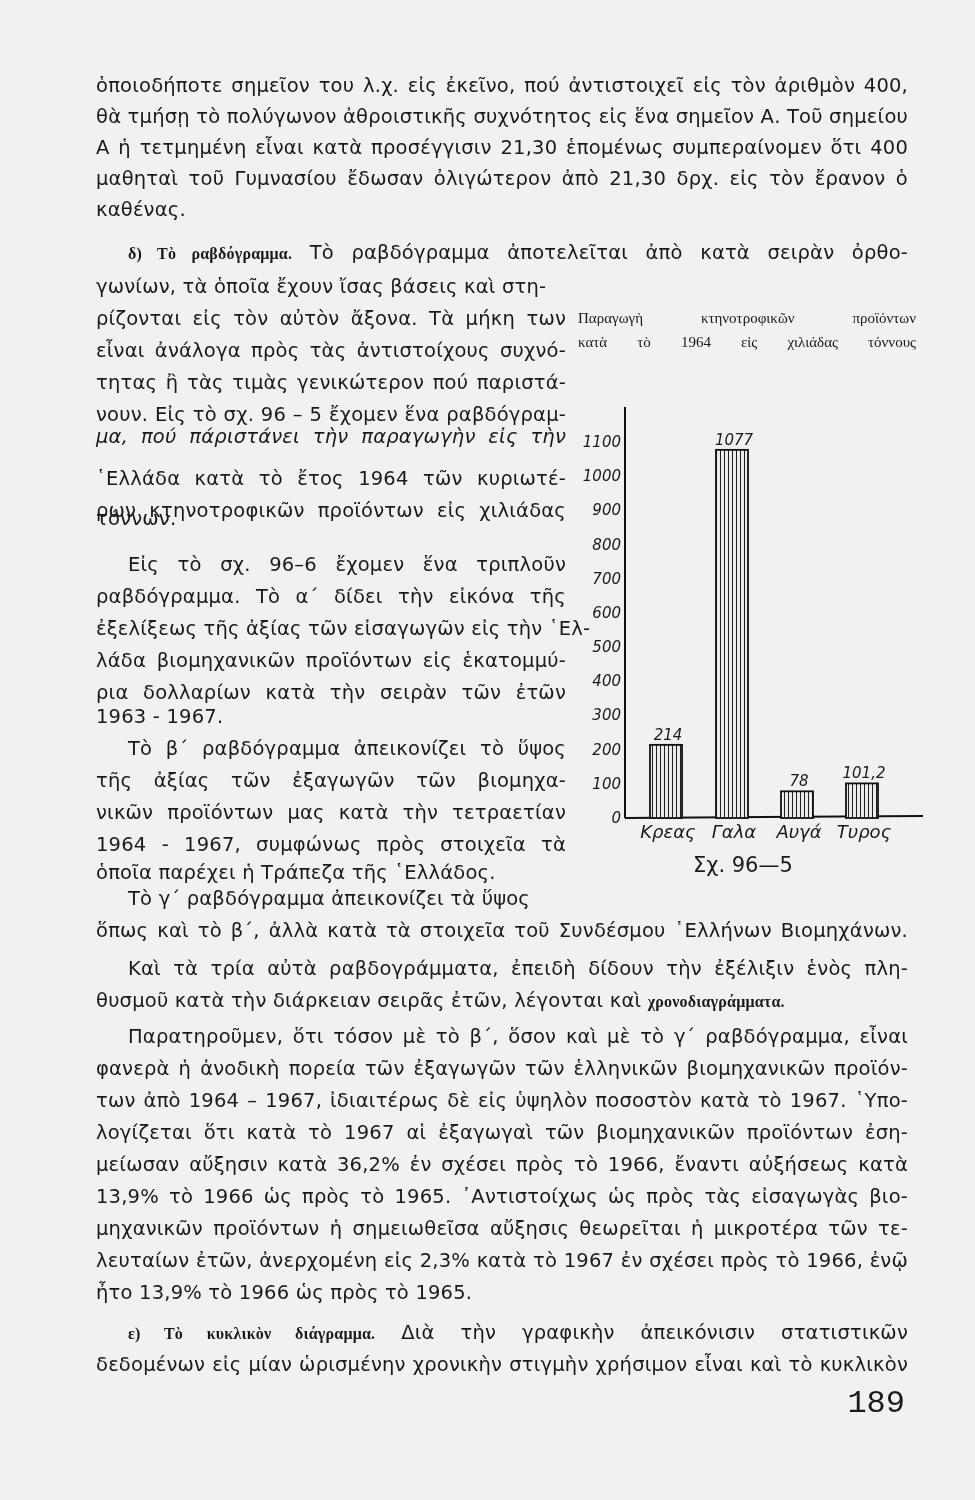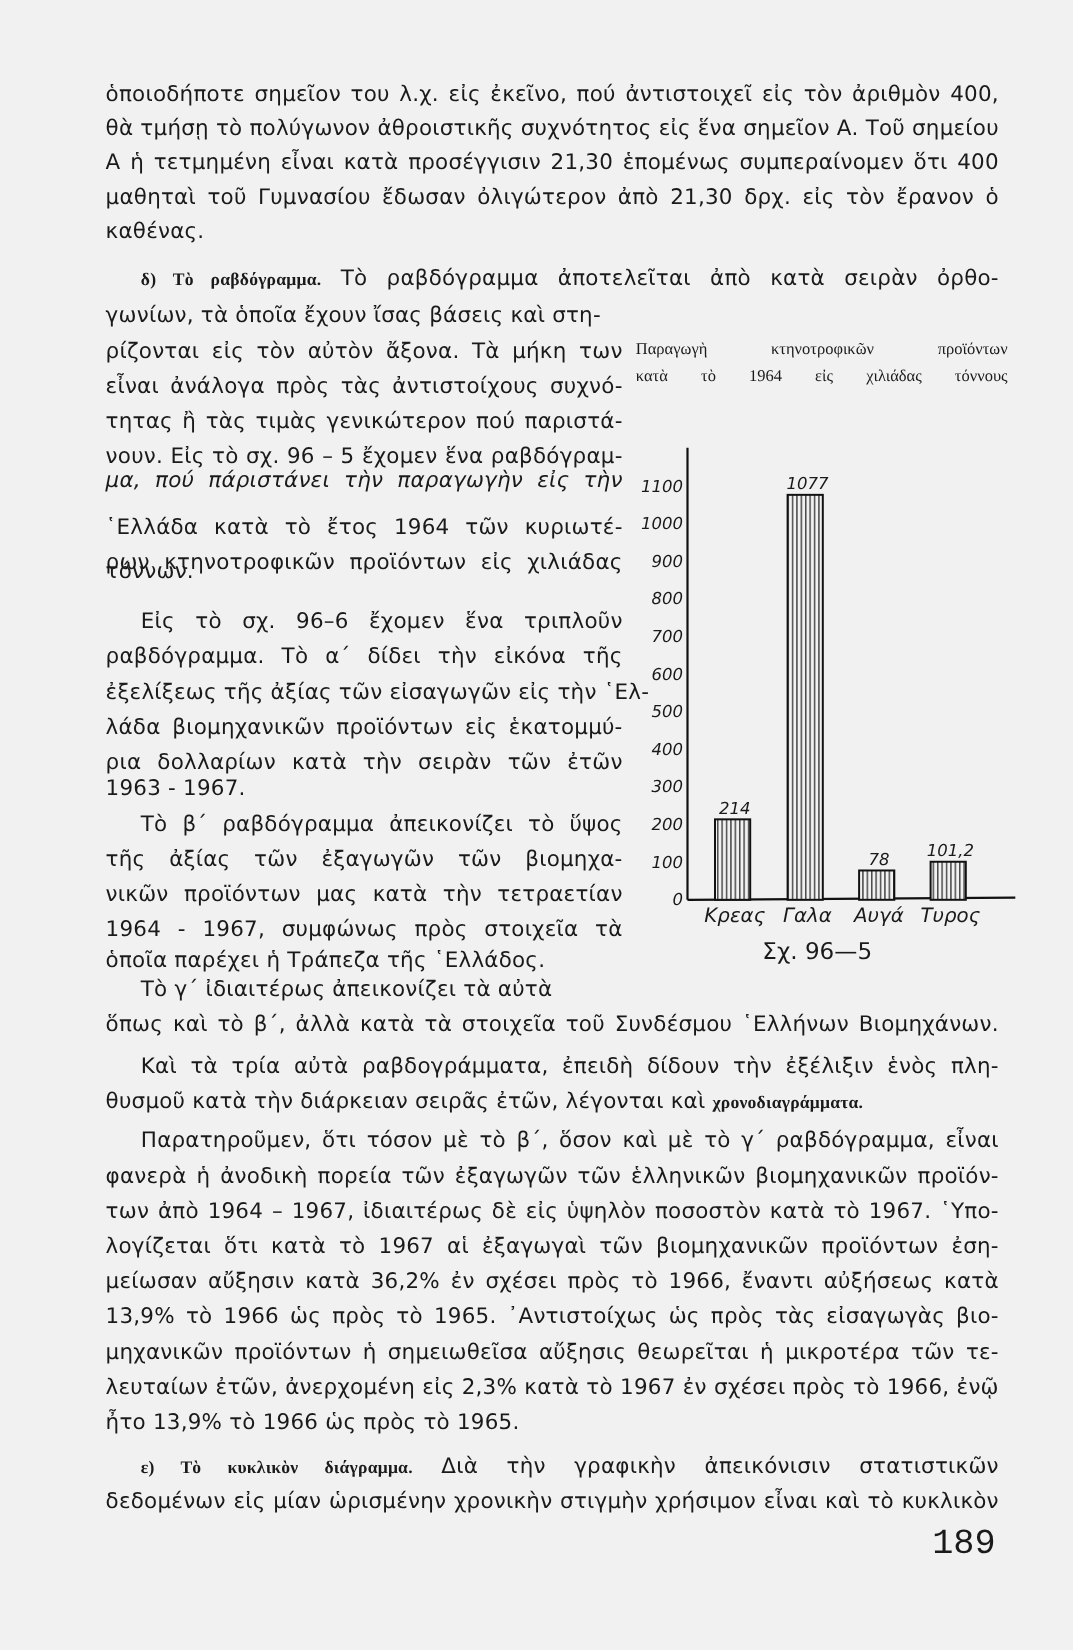--- a/index.html
+++ b/index.html
@@ -47,21 +47,21 @@
 <div class="line narrow" style="top:584px;">ραβδόγραμμα. Τὸ α΄ δίδει τὴν εἰκόνα τῆς</div>
 <div class="line narrow" style="top:616px;">ἐξελίξεως τῆς ἀξίας τῶν εἰσαγωγῶν εἰς τὴν ῾Ελ-</div>
 <div class="line narrow" style="top:648px;">λάδα βιομηχανικῶν προϊόντων εἰς ἑκατομμύ-</div>
 <div class="line narrow" style="top:680px;">ρια δολλαρίων κατὰ τὴν σειρὰν τῶν ἐτῶν</div>
 <div class="line" style="top:704px;">1963 - 1967.</div>
 <div class="line narrow ind" style="top:736px;">Τὸ β΄ ραβδόγραμμα ἀπεικονίζει τὸ ὕψος</div>
 <div class="line narrow" style="top:768px;">τῆς ἀξίας τῶν ἐξαγωγῶν τῶν βιομηχα-</div>
 <div class="line narrow" style="top:800px;">νικῶν προϊόντων μας κατὰ τὴν τετραετίαν</div>
 <div class="line narrow" style="top:832px;">1964 - 1967, συμφώνως πρὸς στοιχεῖα τὰ</div>
 <div class="line" style="top:860px;">ὁποῖα παρέχει ἡ Τράπεζα τῆς ῾Ελλάδος.</div>
-<div class="line ind" style="top:886px;">Τὸ γ΄ ἰδιαιτέρως ἀπεικονίζει τὰ αὐτὰ</div>
+<div class="line ind" style="top:886px;">Τὸ γ΄ ραβδόγραμμα ἀπεικονίζει τὰ ὕψος</div>
 
 <div class="line full" style="top:918px;">ὅπως καὶ τὸ β΄, ἀλλὰ κατὰ τὰ στοιχεῖα τοῦ Συνδέσμου ῾Ελλήνων Βιομηχάνων.</div>
 <div class="line full ind" style="top:956px;">Καὶ τὰ τρία αὐτὰ ραβδογράμματα, ἐπειδὴ δίδουν τὴν ἐξέλιξιν ἑνὸς πλη-</div>
 <div class="line" style="top:988px;">
   <span>θυσμοῦ κατὰ τὴν διάρκειαν σειρᾶς ἐτῶν, λέγονται καὶ</span>
   <span class="b">χρονοδιαγράμματα.</span>
 </div>
 
 <div class="line full ind" style="top:1024px;">Παρατηροῦμεν, ὅτι τόσον μὲ τὸ β΄, ὅσον καὶ μὲ τὸ γ΄ ραβδόγραμμα, εἶναι</div>
 <div class="line full" style="top:1056px;">φανερὰ ἡ ἀνοδικὴ πορεία τῶν ἐξαγωγῶν τῶν ἑλληνικῶν βιομηχανικῶν προϊόν-</div>

